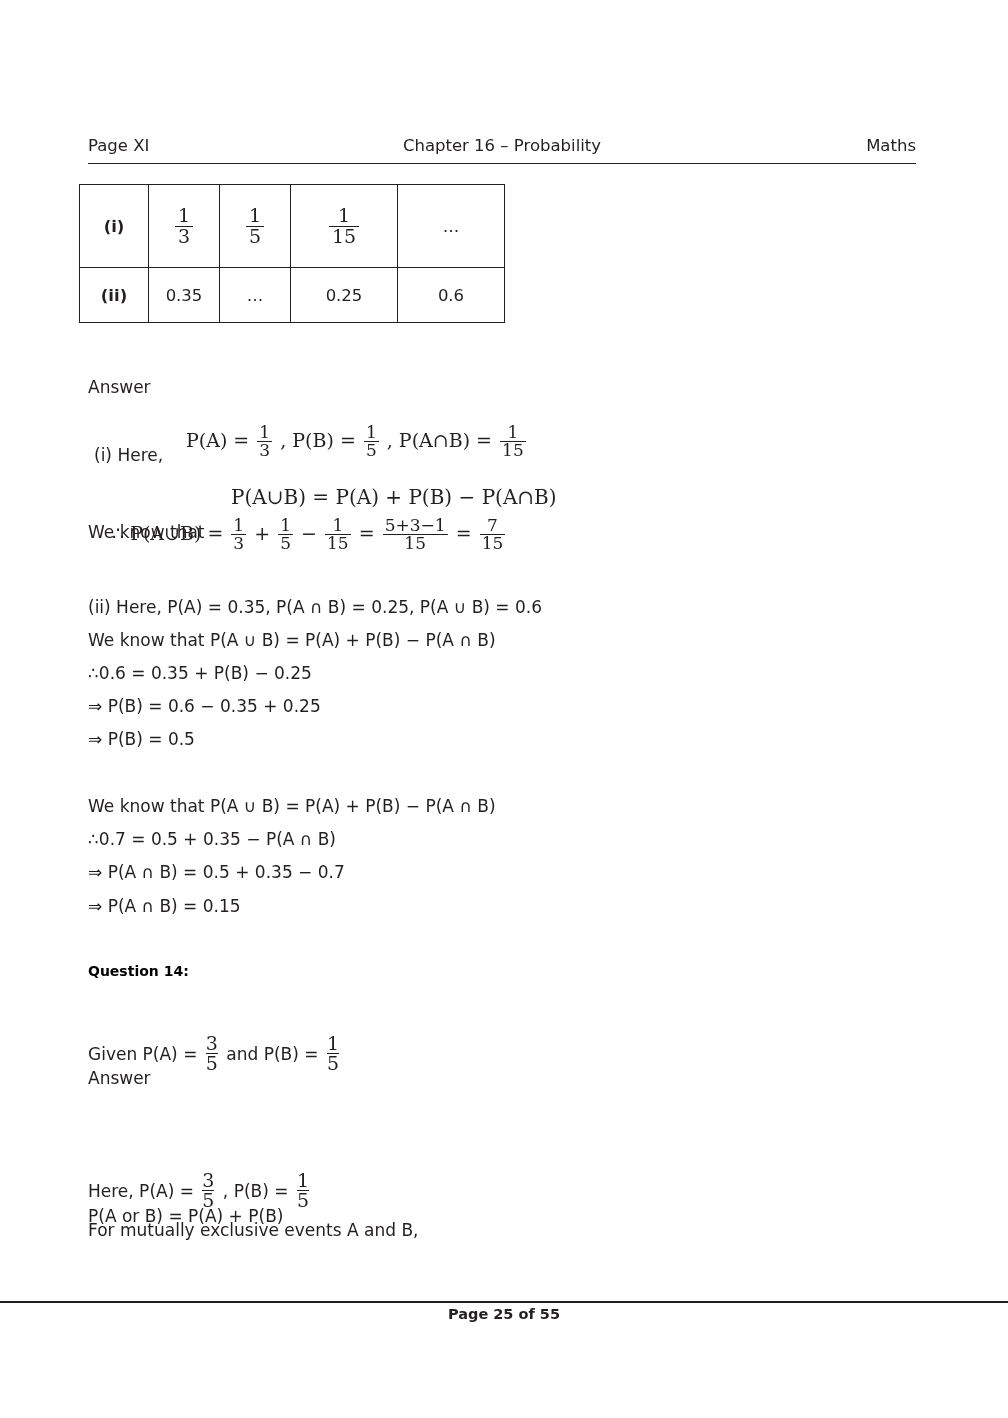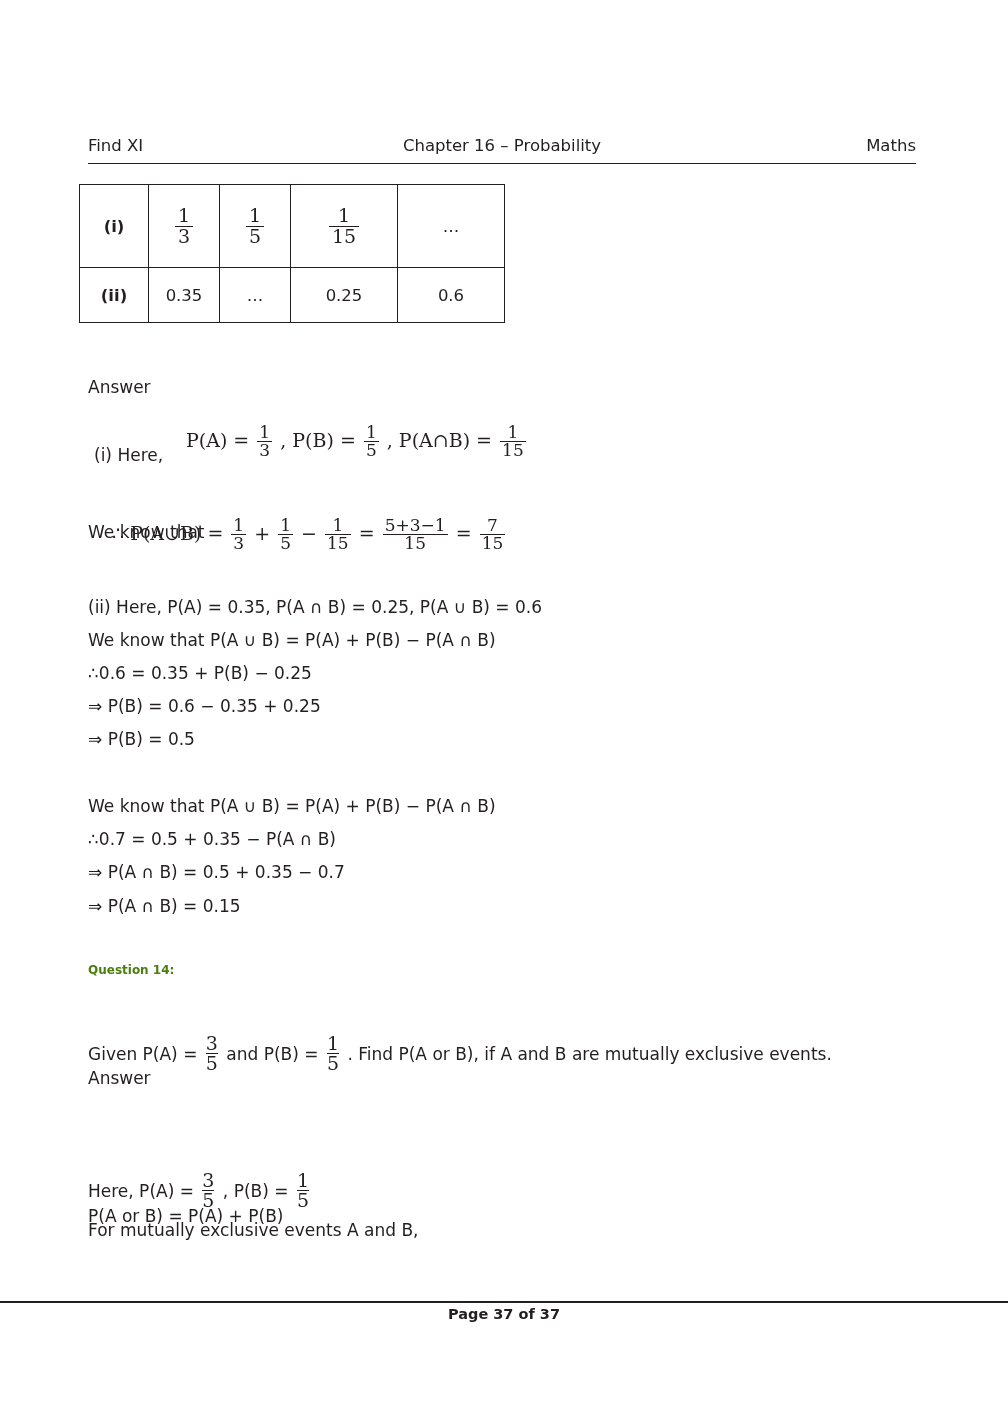--- a/index.html
+++ b/index.html
@@ -92,23 +92,23 @@
   }
   .frac.big { font-size: 19px; }
 
   
   .line {
     position: absolute;
     font-size: 17px;
     white-space: nowrap;
   }
   .muted-heading {
-    color: #4d7c0f;
+    color: #000000;
     font-weight: bold;
-    font-size: 12px;
+    font-size: 14px;
   }
 
   
   .math {
     font-family: "DejaVu Serif", serif;
     font-size: 19px;
     white-space: nowrap;
     position: absolute;
   }
   .math .f {
@@ -152,21 +152,21 @@
     font-size: 14.5px;
     font-weight: bold;
   }
 </style>
 </head>
 <body>
 
 <div class="page">
 
   <div class="header">
-    <span class="h-left">Find XI</span>
+    <span class="h-left">Page XI</span>
     <span class="h-center">Chapter 16 – Probability</span>
     <span class="h-right">Maths</span>
   </div>
   <div class="header-rule"></div>
 
   <table class="prob-table">
     <tbody>
         <tr class="r1">
       <td class="c0">(i)</td>
       <td class="c1">
@@ -215,20 +215,21 @@
       <span class="d">5</span>
     </span>
     <span>, P(A∩B) =</span>
     <span class="f">
       <span class="n">1</span>
       <span class="d">15</span>
     </span>
   </div>
 
   <div class="line" style="left:88px; top:498px;margin-top:24px;">We know that</div>
+  <div class="math" style="left:231px; top:485px; font-size:20px;">P(A∪B) = P(A) + P(B) − P(A∩B)</div>
 
   <div class="math" style="left:88px; top:517px;margin-left:24px;">
     <span>∴ P(A∪B) =</span>
     <span class="f">
       <span class="n">1</span>
       <span class="d">3</span>
     </span>
     <span>+</span>
     <span class="f">
       <span class="n">1</span>
@@ -268,21 +269,20 @@
     <span>Given P(A) =</span>
     <span class="ifrac">
       <span class="n">3</span>
       <span class="d" style="border-top:1.3px solid #231f20;">5</span>
     </span>
     <span>and P(B) =</span>
     <span class="ifrac">
       <span class="n">1</span>
       <span class="d" style="border-top:1.3px solid #231f20;">5</span>
     </span>
-    <span>. Find P(A or B), if A and B are mutually exclusive events.</span>
   </div>
 
   <div class="line" style="left:88px; top:1068px;">Answer</div>
 
   <div class="line" style="left:88px; top:1134px;margin-top:37px;">
     <span>Here, P(A) =</span>
     <span class="ifrac">
       <span class="n">3</span>
       <span class="d" style="border-top:1.3px solid #231f20;">5</span>
     </span>
@@ -290,15 +290,15 @@
     <span class="ifrac">
       <span class="n">1</span>
       <span class="d" style="border-top:1.3px solid #231f20;">5</span>
     </span>
   </div>
 
   <div class="line" style="left:88px; top:1172px;margin-top:48px;">For mutually exclusive events A and B,</div>
   <div class="line" style="left:88px; top:1206px;">P(A or B) = P(A) + P(B)</div>
 
   <div class="footer-rule"></div>
-  <div class="footer-text">Page 37 of 37</div>
+  <div class="footer-text">Page 25 of 55</div>
 
 </div>
 
 </body></html>

